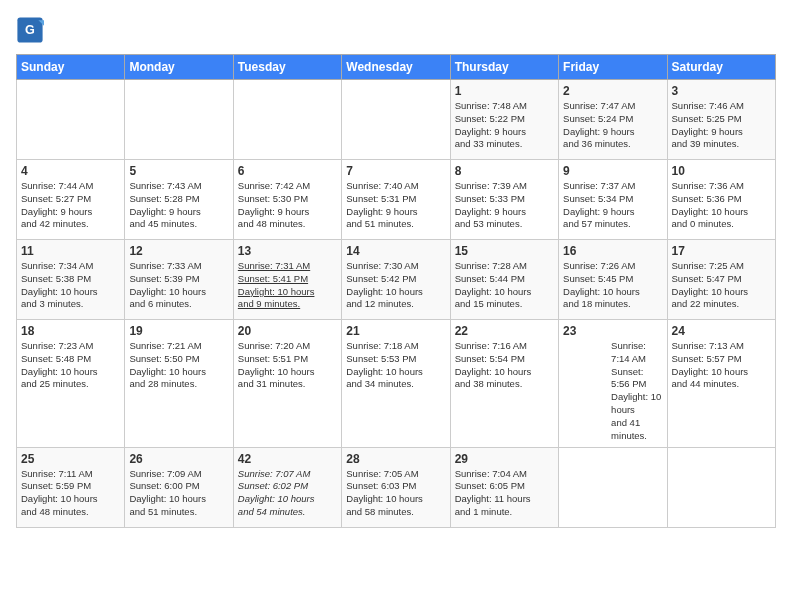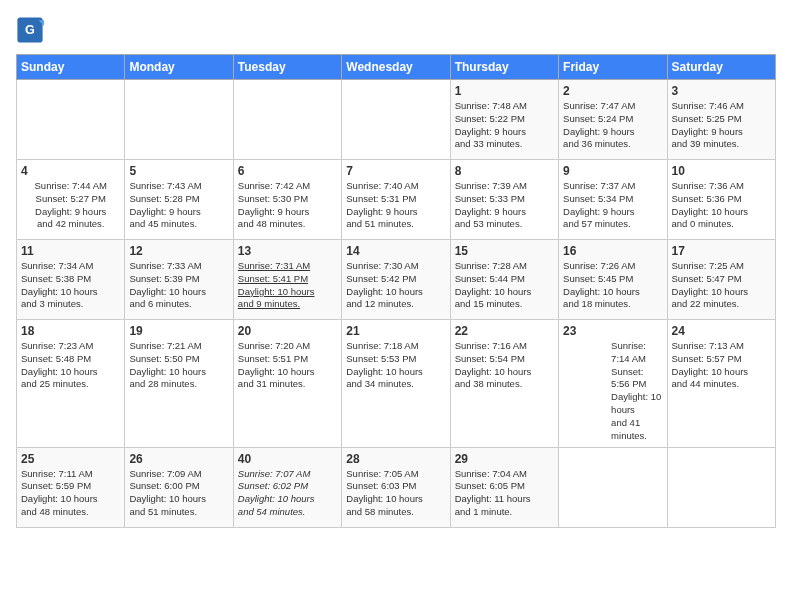--- a/index.html
+++ b/index.html
@@ -145,21 +145,21 @@
           <div class="day-num">3</div>
           <div class="day-info" style="white-space: pre-line;">Sunrise: 7:46 AM
 Sunset: 5:25 PM
 Daylight: 9 hours
 and 39 minutes.</div>
         </td>
       </tr>
       <tr>
         <td>
           <div class="day-num">4</div>
-          <div class="day-info" style="white-space: pre-line; text-align: center;">Sunrise: 7:44 AM
+          <div class="day-info" style="white-space: pre-line;">Sunrise: 7:44 AM
 Sunset: 5:27 PM
 Daylight: 9 hours
 and 42 minutes.</div>
         </td>
         <td>
           <div class="day-num">5</div>
           <div class="day-info" style="white-space: pre-line;">Sunrise: 7:43 AM
 Sunset: 5:28 PM
 Daylight: 9 hours
 and 45 minutes.</div>
@@ -311,21 +311,21 @@
 and 48 minutes.</div>
         </td>
         <td>
           <div class="day-num">26</div>
           <div class="day-info" style="white-space: pre-line;">Sunrise: 7:09 AM
 Sunset: 6:00 PM
 Daylight: 10 hours
 and 51 minutes.</div>
         </td>
         <td>
-          <div class="day-num">40</div>
+          <div class="day-num">42</div>
           <div class="day-info" style="white-space: pre-line; font-style: italic;">Sunrise: 7:07 AM
 Sunset: 6:02 PM
 Daylight: 10 hours
 and 54 minutes.</div>
         </td>
         <td>
           <div class="day-num">28</div>
           <div class="day-info" style="white-space: pre-line;">Sunrise: 7:05 AM
 Sunset: 6:03 PM
 Daylight: 10 hours

